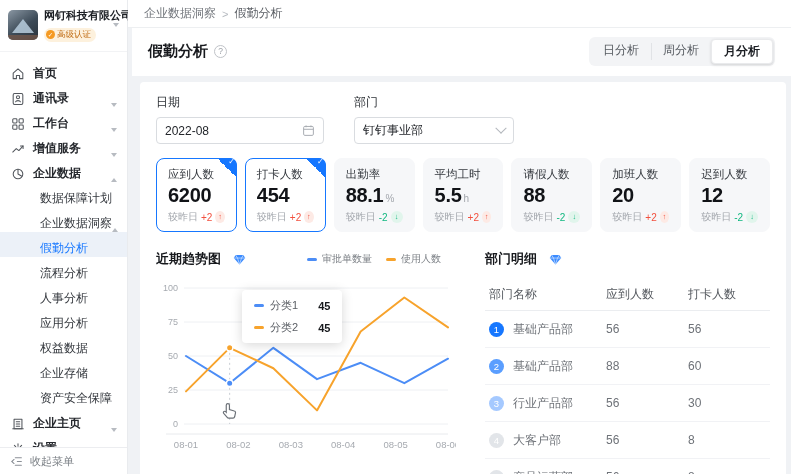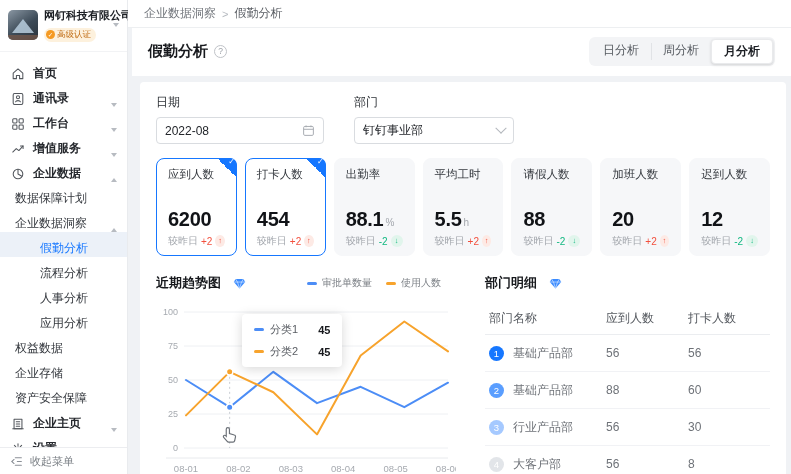--- a/index.html
+++ b/index.html
@@ -21,21 +21,21 @@
 
   .caret { width:0; height:0; border-left:3.5px solid transparent; border-right:3.5px solid transparent; border-top:4px solid #b7bbc1; display:inline-block; }
   .caret.up { border-top:none; border-bottom:4px solid #b7bbc1; }
 
   .nav { flex:1; padding-top:5px; overflow:hidden; }
   .nav-item { display:flex; align-items:flex-end; height:25px; padding:0 10px; cursor:pointer; }
   .nav-icon { width:15px; height:15px; margin-right:8px; display:inline-flex; align-items:center; justify-content:center; color:#53575d; flex-shrink:0; }
   .nav-icon svg { width:14px; height:14px; stroke:#53575d; fill:none; stroke-width:1.2; stroke-linecap:round; stroke-linejoin:round; }
   .nav-label { font-size:12px; color:#26292e; flex:1; white-space:nowrap; }
   .lvl0 .nav-label { font-weight:bold; }
-  .lvl1 { padding-left:15px; }
+  .lvl1 { padding-left:40px; }
   .lvl2 { padding-left:40px; }
   .lvl1 .nav-label, .lvl2 .nav-label { color:#33373d; font-weight:normal; }
   .nav-item.active { background:#ecf1f8; }
   .nav-item.active .nav-label { color:var(--accent); }
   .collapse-bar { border-top:1px solid #ecedf0; height:27px; display:flex; align-items:center; padding:0 10px; color:#787d83; font-size:11px; gap:7px; cursor:pointer; }
   .collapse-bar svg { width:13px; height:13px; stroke:#8a8f96; fill:none; stroke-width:1.3; stroke-linecap:round; }
 
   
   .main { flex:1; display:flex; flex-direction:column; min-width:0; }
   .breadcrumb-bar { height:28px; background:#fff; border-bottom:1px solid #edeff1; display:flex; align-items:center; padding:0 16px; font-size:12px; flex-shrink:0; }
@@ -67,21 +67,21 @@
   .chevron-down { width:8px; height:8px; border-right:1.4px solid #b3b7bd; border-bottom:1.4px solid #b3b7bd; transform:rotate(45deg) translate(-2px,-2px); }
 
   
   .stats { display:flex; gap:8px; margin-bottom:18px; }
   .stat-card { flex:1; background:#f6f7f9; border:1px solid #f6f7f9; border-radius:8px; padding:8px 11px 7px 11px; position:relative; cursor:pointer; min-width:0; }
   .stat-card.selected { background:#fff; border-color:var(--accent); }
   .corner-check { position:absolute; top:-1px; right:-1px; width:20px; height:20px; background:linear-gradient(225deg,var(--accent) 50%,transparent 50%); border-top-right-radius:7px; }
   .corner-check::after { content:"✓"; position:absolute; top:-1px; right:2px; color:#fff; font-size:8px; }
   .stat-label { font-size:11.5px; color:#34383e; white-space:nowrap; }
   .stat-value-row { display:flex; align-items:baseline; margin-top:2px; }
-  .stat-value { font-size:20px; font-weight:bold; color:#111317; letter-spacing:-.3px;margin-top:24px; }
+  .stat-value { font-size:20px; font-weight:bold; color:#111317; letter-spacing:-.3px; }
   .stat-suffix { font-size:10px; color:#a3a7ad; margin-left:2px; }
   .stat-delta { display:flex; align-items:center; gap:3px; margin-top:3px; font-size:10px; color:#a3a7ad; white-space:nowrap; }
   .delta-up { color:var(--delta-up); }
   .delta-down { color:var(--delta-down); }
   .chip { width:12px; height:12px; border-radius:50%; font-size:7.5px; line-height:12px; text-align:center; }
   .chip.up { background:#fdeae5; color:var(--delta-up); }
   .chip.up::after { content:"↑"; }
   .chip.down { background:#e1f5ec; color:var(--delta-down); }
   .chip.down::after { content:"↓"; }
 

